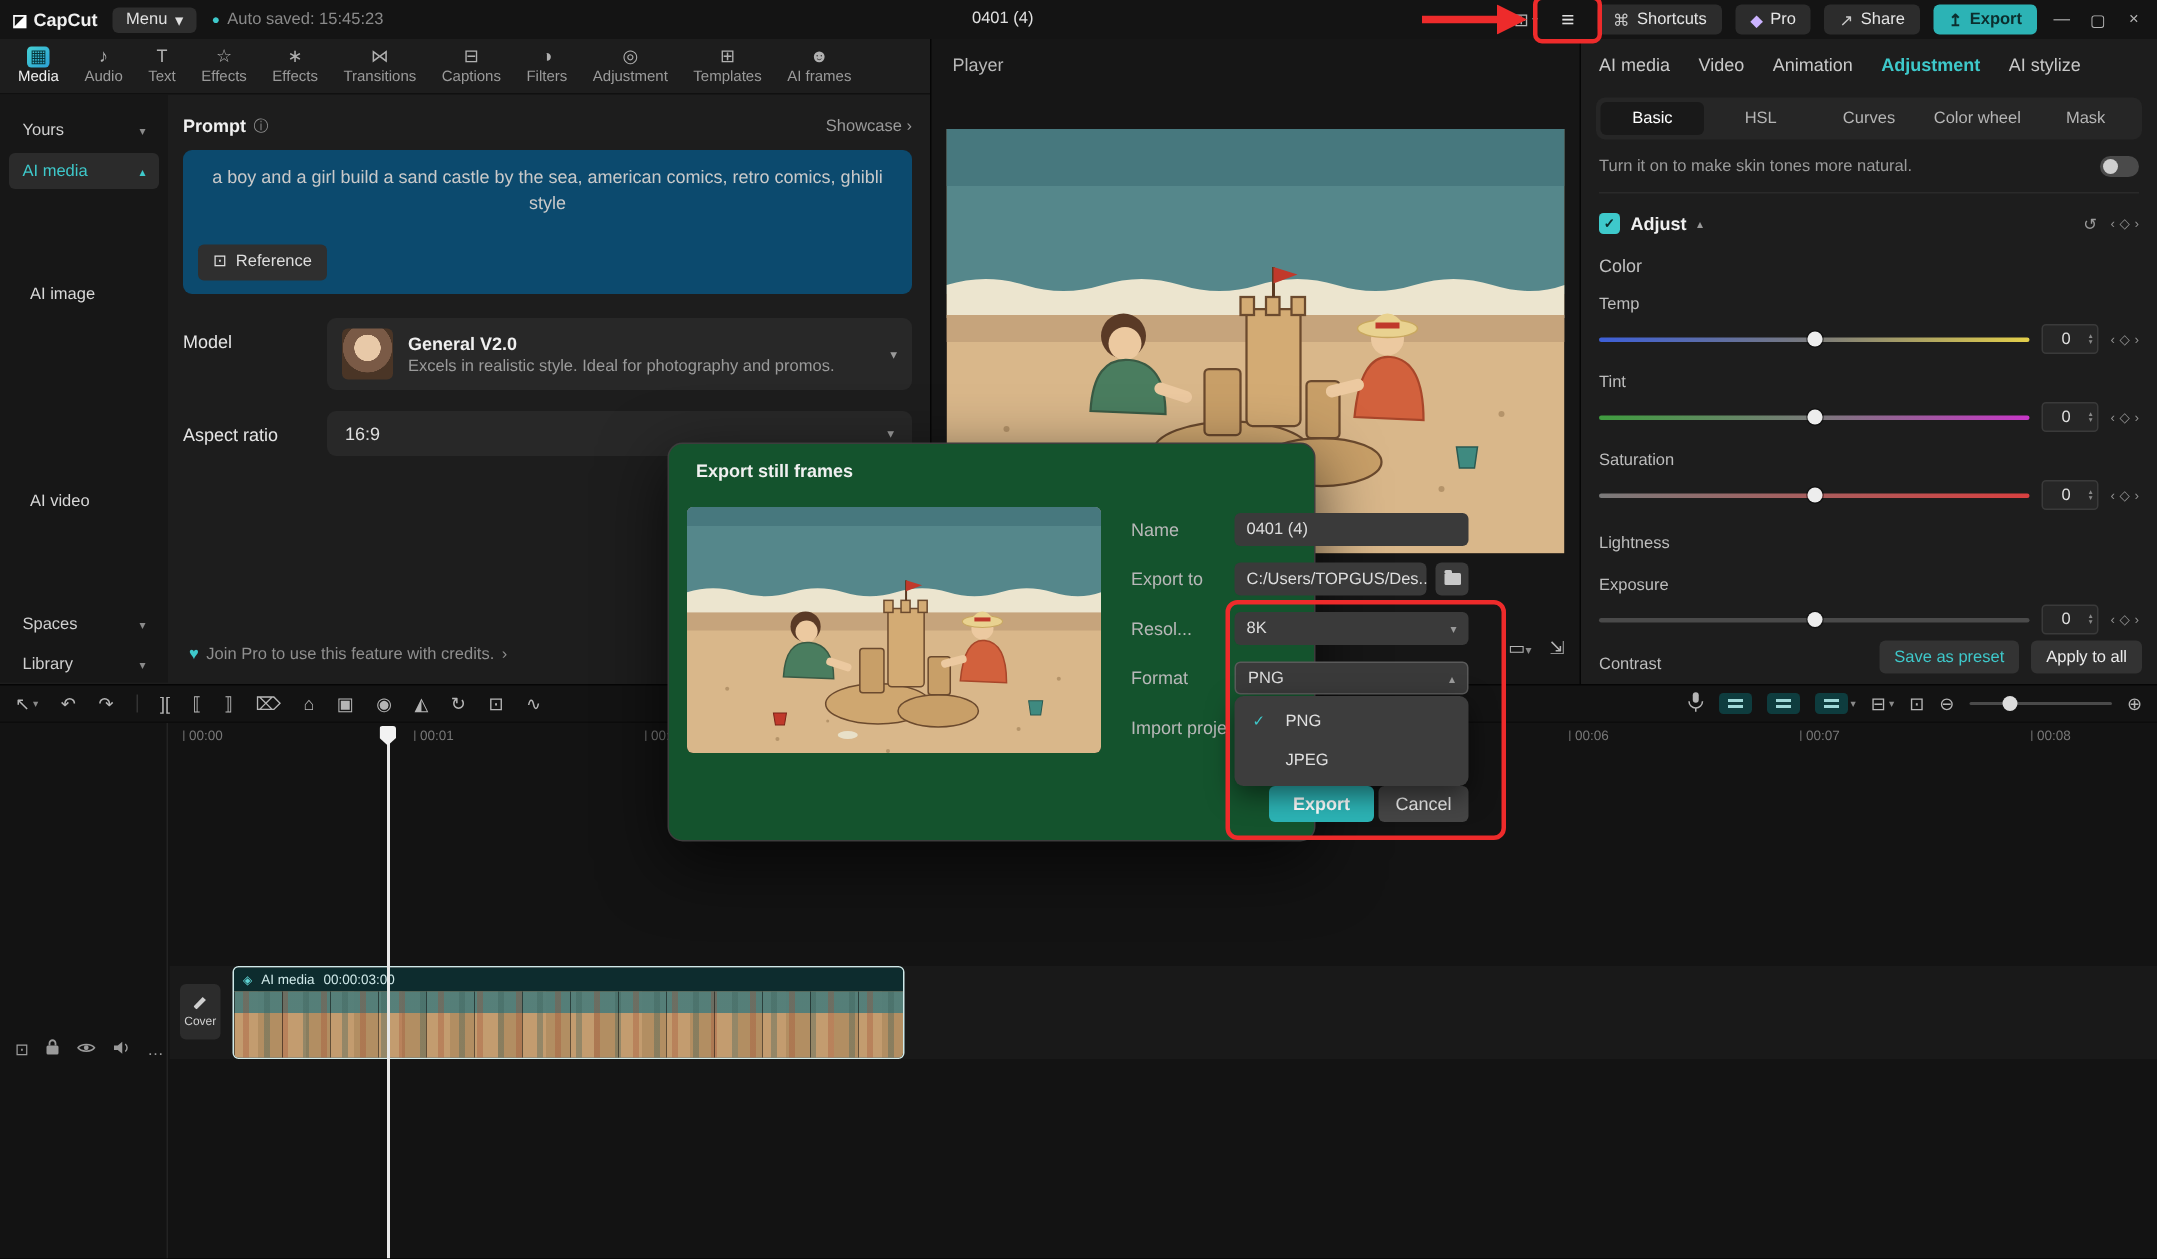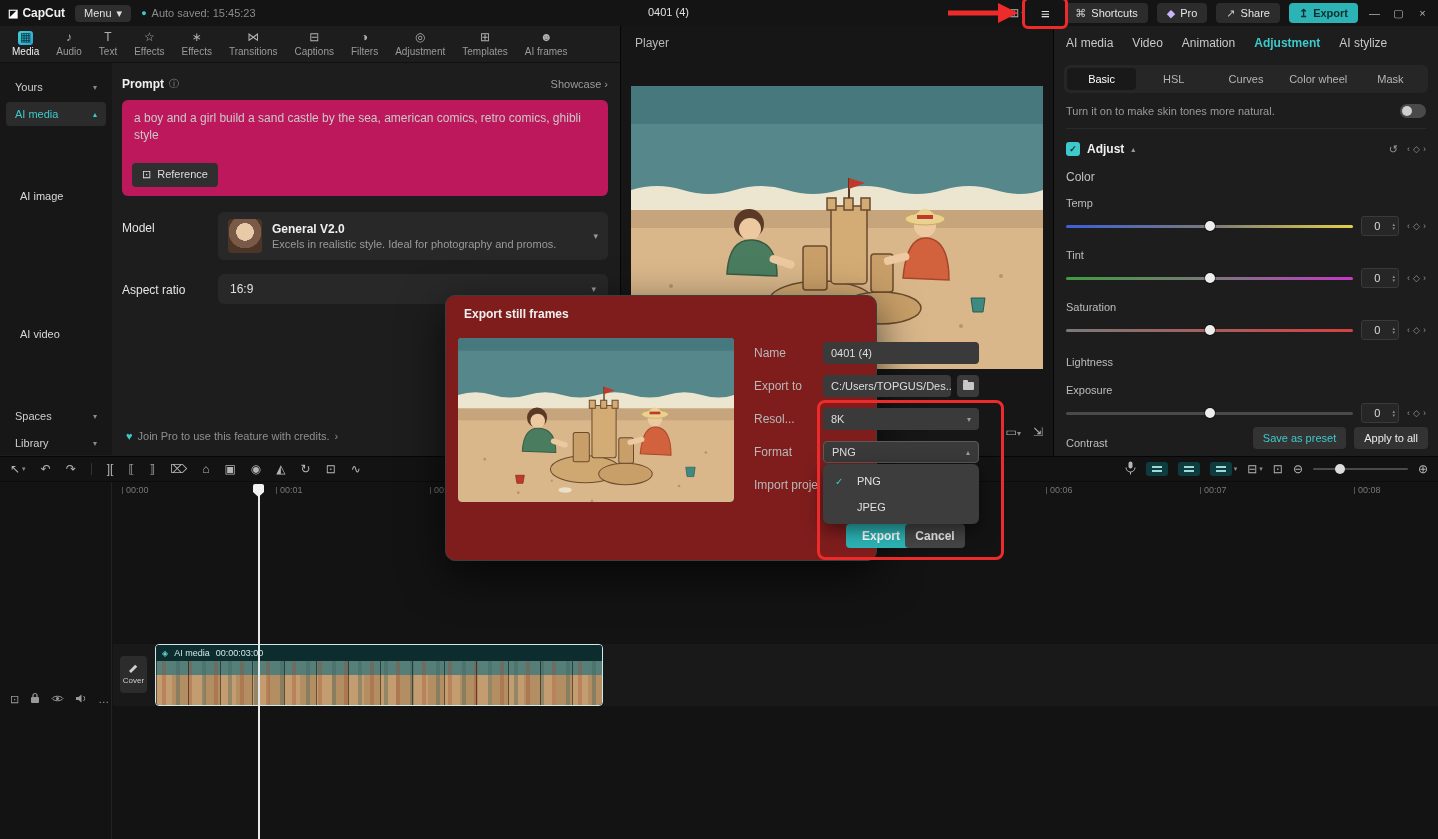--- a/index.html
+++ b/index.html
@@ -50,21 +50,21 @@
   .sb-item .sb-chev { font-size:8px; color:#8a8a8a; }
   .sb-item.active { background:#2b2b2b; color:#3ec9cb; }
   .sb-item.active .sb-chev { color:#3ec9cb; }
   .sb-item.sub { padding-left:14px; color:#d8d8d8; }
 
   .prompt-panel { flex:1; padding:12px 12px 0 10px; position:relative; }
   .prompt-head { display:flex; justify-content:space-between; align-items:center; margin-top:2px; }
   .ph-l { display:flex; align-items:center; gap:5px; font-weight:bold; color:#f0f0f0; font-size:12px; }
   .ph-l .info { color:#8a8a8a; font-weight:normal; font-size:10px; }
   .ph-r { color:#9a9a9a; font-size:11px; display:flex; gap:3px; }
-  .prompt-box { margin-top:9px; height:96px; background:#be185d; border-radius:6px; padding:10px 12px; color:#c9c9c9; font-size:12px; line-height:1.45; position:relative; }
+  .prompt-box { margin-top:9px; height:96px; background:#0c4a6e; border-radius:6px; padding:10px 12px; color:#c9c9c9; font-size:12px; line-height:1.45; position:relative;text-align:center; }
   .reference-btn { position:absolute; left:10px; bottom:9px; background:#2f2f2f; border-radius:4px; padding:4px 10px; color:#ddd; font-size:11px; display:inline-flex; align-items:center; gap:6px; }
   .form-row { display:flex; margin-top:16px; }
   .form-label { width:96px; padding-top:9px; font-size:12px; font-weight:normal; color:#e5e5e5; }
   .form-control { flex:1; }
   .model-box { background:#282828; border-radius:6px; padding:7px 10px; display:flex; align-items:center; gap:10px; }
   .avatar { width:34px; height:34px; border-radius:4px; background:radial-gradient(circle at 50% 38%, #e8c9a8 0 32%, #7a5a46 33% 60%, #4a3526 61%); flex:none; }
   .model-texts { flex:1; min-width:0; }
   .model-name { font-weight:bold; color:#f0f0f0; font-size:12px; }
   .model-desc { color:#9a9a9a; font-size:11px; margin-top:2px; white-space:nowrap; overflow:hidden; }
   .box-chev { color:#9a9a9a; font-size:9px; }
@@ -139,35 +139,35 @@
   .clip-header .cstar { color:#5fd4d4; font-size:8px; }
   .clip-body { height:45px;
     background:
       repeating-linear-gradient(90deg, rgba(0,0,0,.5) 0 1px, rgba(0,0,0,0) 1px 32px),
       repeating-linear-gradient(90deg, rgba(160,70,45,.30) 6px 10px, rgba(0,0,0,0) 10px 20px, rgba(60,95,88,.35) 20px 24px, rgba(0,0,0,0) 24px 32px),
       linear-gradient(to bottom, rgba(77,125,122,.92) 0 32%, rgba(0,0,0,0) 32%),
       repeating-linear-gradient(90deg, #c39c6f 0 16px, #b28e62 16px 32px);
   }
 
   
-  .modal { position:absolute; left:445px; top:295px; width:432px; height:266px; background:#7f1d1d; border:1px solid #3d3d3d; border-radius:10px; box-shadow:0 14px 44px rgba(0,0,0,.65); z-index:40; }
+  .modal { position:absolute; left:445px; top:295px; width:432px; height:266px; background:#14532d; border:1px solid #3d3d3d; border-radius:10px; box-shadow:0 14px 44px rgba(0,0,0,.65); z-index:40; }
   .m-title { position:absolute; left:18px; top:11px; font-size:12px; font-weight:bold; color:#f0f0f0; }
   .m-thumb { position:absolute; left:12px; top:42px; width:276px; height:164px; border-radius:4px; overflow:hidden; background:#000; }
   .m-label { position:absolute; left:308px; width:66px; font-size:12px; color:#b8b8b8; white-space:nowrap; overflow:hidden; }
   .m-field { position:absolute; left:377px; width:156px; height:22px; background:#3a3a3a; border-radius:4px; color:#ddd; font-size:11px; display:flex; align-items:center; padding:0 8px; white-space:nowrap; overflow:hidden; }
   .m-field .fchev { margin-left:auto; font-size:8px; color:#9a9a9a; }
   .folder-btn { position:absolute; left:511px; width:22px; height:22px; background:#3a3a3a; border-radius:4px; display:flex; align-items:center; justify-content:center; }
   .folder-ico { width:11px; height:8px; background:#c8c8c8; border-radius:1px; position:relative; }
   .folder-ico::before { content:""; position:absolute; left:0; top:-2px; width:5px; height:2px; background:#c8c8c8; border-radius:1px 1px 0 0; }
   .m-dropdown { position:absolute; left:377px; top:168px; width:156px; background:#3d3d3d; border-radius:6px; box-shadow:0 6px 18px rgba(0,0,0,.5); padding:4px 0; z-index:3; }
   .dd-item { height:26px; display:flex; align-items:center; padding-left:34px; font-size:11px; color:#e0e0e0; position:relative; }
   .dd-item .ck { position:absolute; left:12px; color:#3ec9cb; font-size:10px; }
   .m-btn { position:absolute; top:228px; height:24px; border-radius:4px; font-size:12px; display:flex; align-items:center; justify-content:center; }
   .m-export { left:400px; width:70px; background:#2cb3b5; color:#fff; font-weight:bold; }
-  .m-cancel { left:459px; width:60px; background:#454545; color:#ececec; font-weight:bold; }
+  .m-cancel { left:473px; width:60px; background:#454545; color:#ececec; font-weight:normal; }
   .annot-box-modal { position:absolute; left:371px; top:104px; width:187px; height:160px; border:3px solid #ee2b2b; border-radius:8px; pointer-events:none; z-index:50; }
 
   .svg-defs { position:absolute; width:0; height:0; overflow:hidden; }
 </style>
 </head>
 <body>
 
 <svg class="svg-defs" aria-hidden="true">
   <symbol id="beach-art" viewBox="0 0 412 283">
     <rect width="412" height="283" fill="#d9b78a"></rect>

